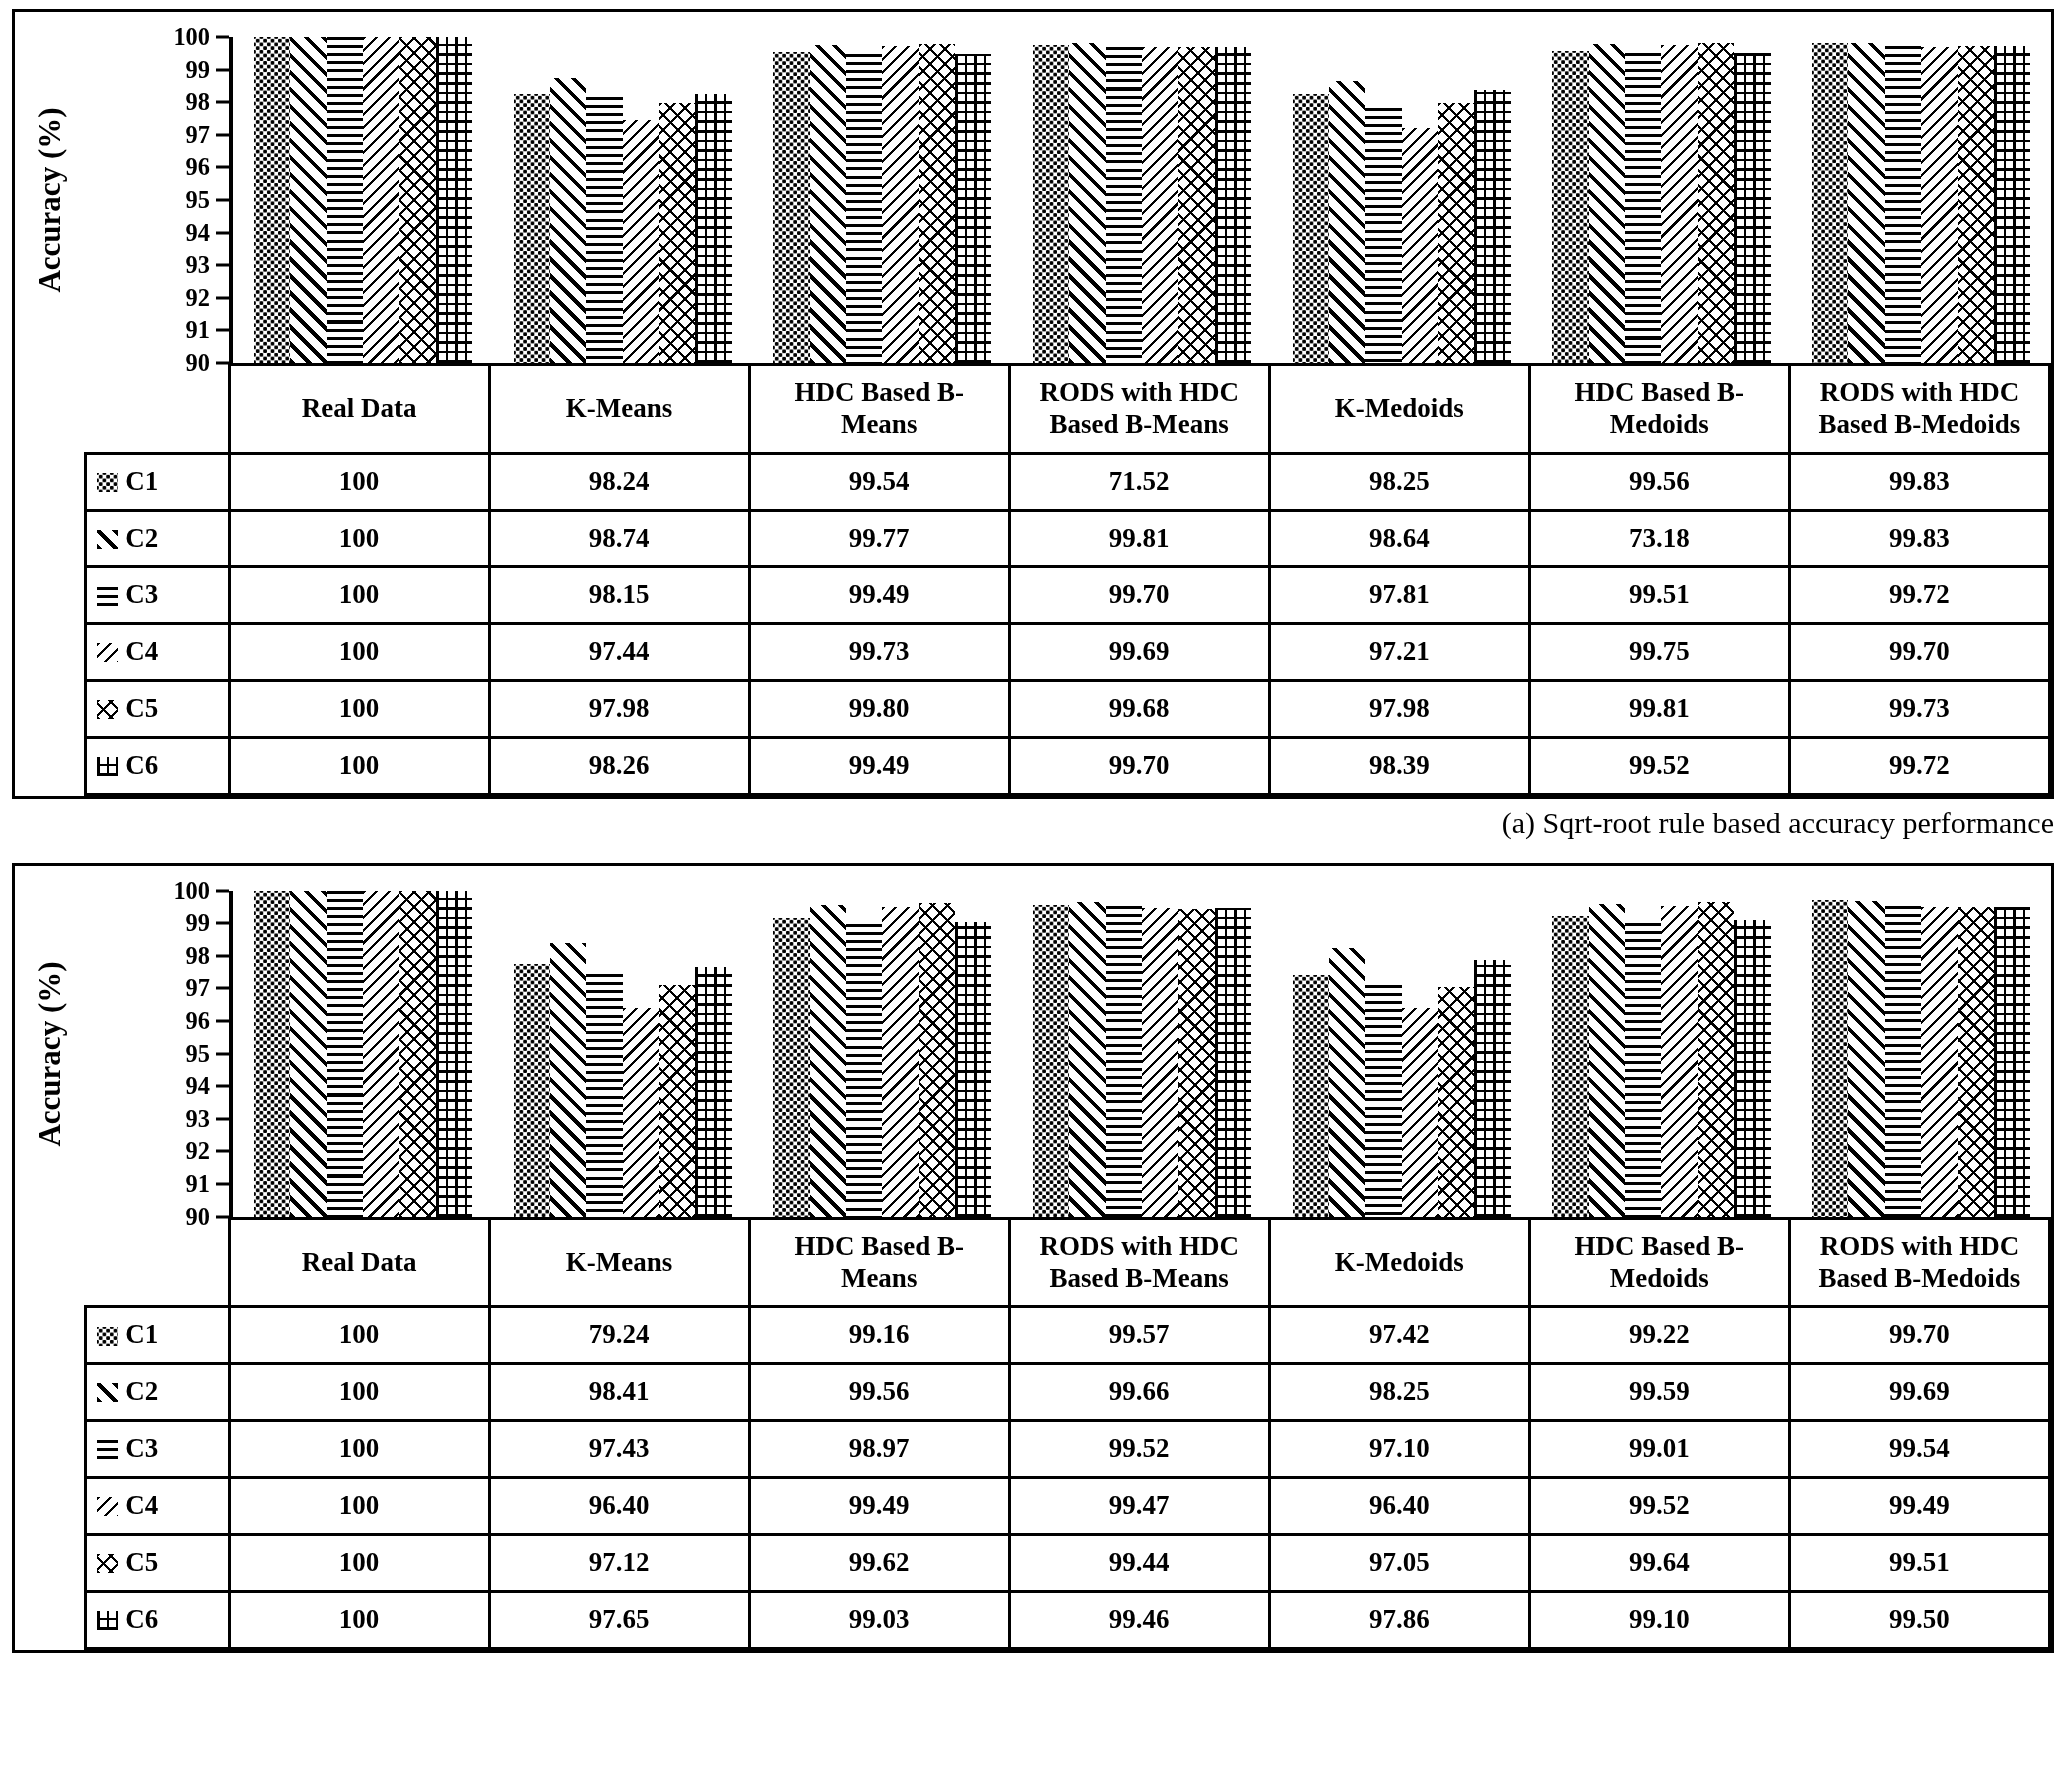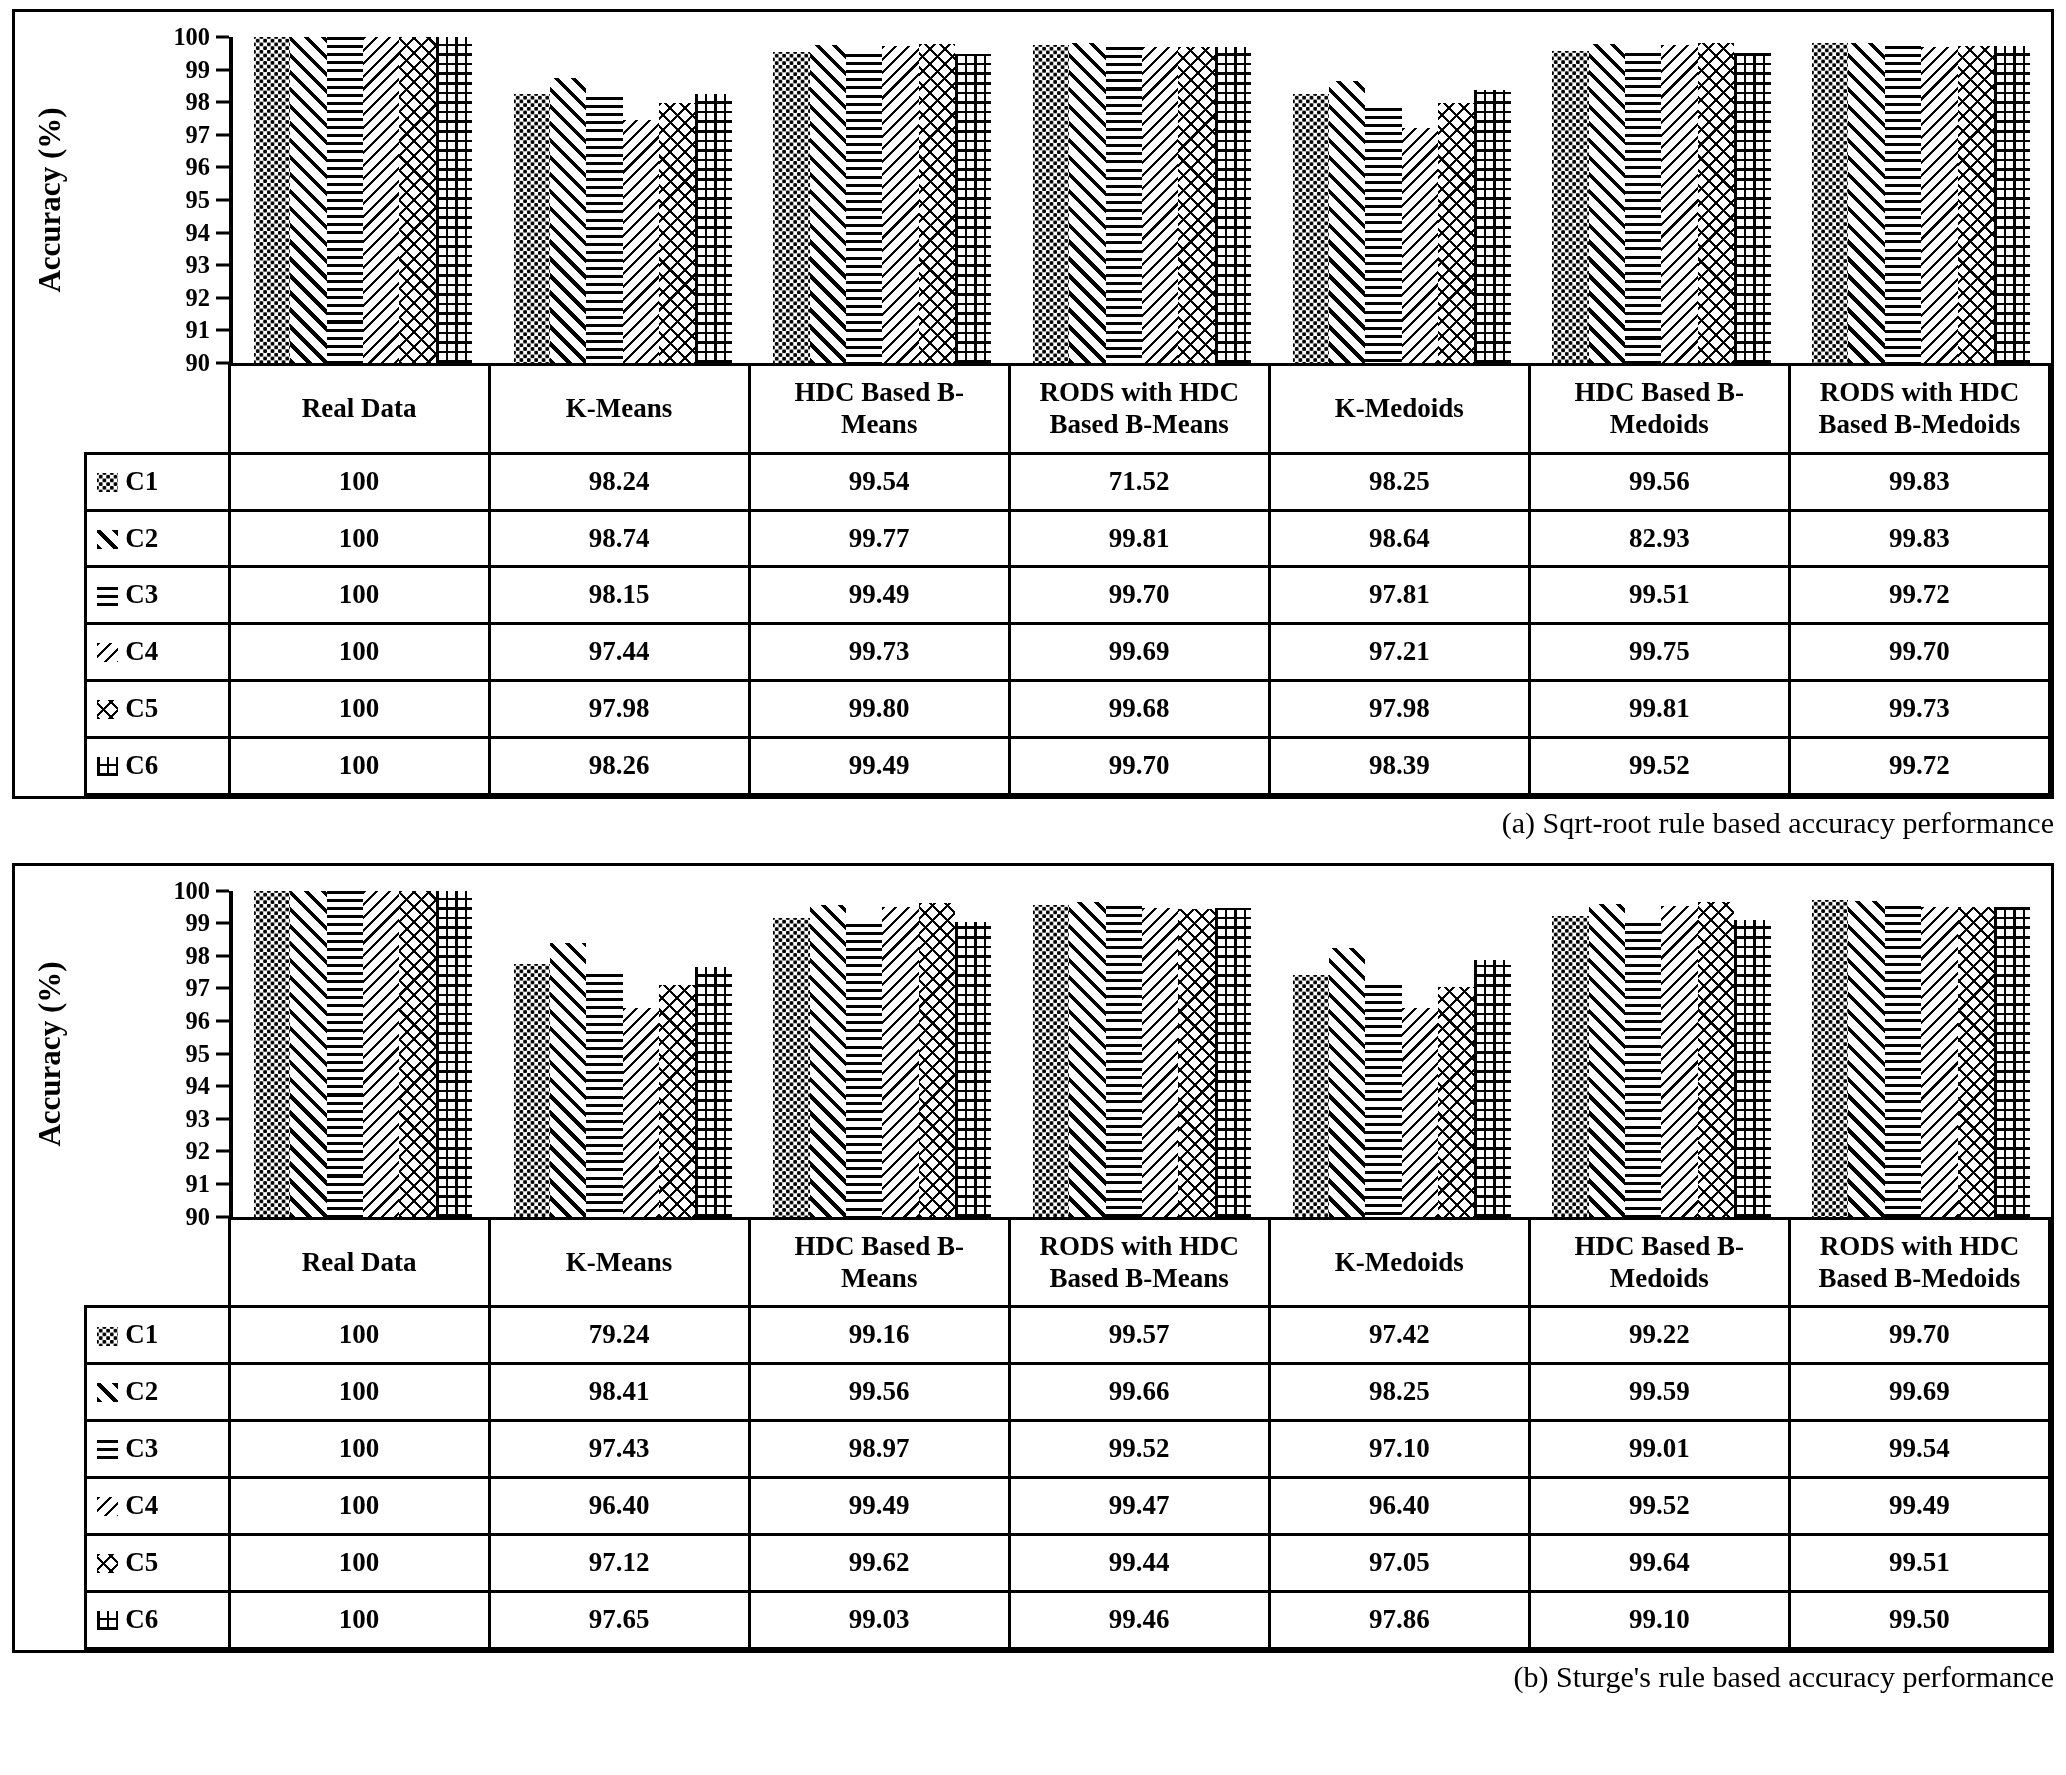--- a/index.html
+++ b/index.html
@@ -242,21 +242,21 @@
             <td>99.83</td>
           </tr>
           <tr>
             <td class="blank"></td>
             <td class="legend-cell"><span class="swatch pat-c2"></span><span>C2</span></td>
             <td>100</td>
             <td>98.74</td>
             <td>99.77</td>
             <td>99.81</td>
             <td>98.64</td>
-            <td>82.93</td>
+            <td>73.18</td>
             <td>99.83</td>
           </tr>
           <tr>
             <td class="blank"></td>
             <td class="legend-cell"><span class="swatch pat-c3"></span><span>C3</span></td>
             <td>100</td>
             <td>98.15</td>
             <td>99.49</td>
             <td>99.70</td>
             <td>97.81</td>
@@ -492,15 +492,14 @@
             <td>97.65</td>
             <td>99.03</td>
             <td>99.46</td>
             <td>97.86</td>
             <td>99.10</td>
             <td>99.50</td>
           </tr>
         </tbody>
     </table>
   </div>
-  <div class="panel-caption">(b) Sturge's rule based accuracy performance</div>
 </section>
 
 
 </body></html>

